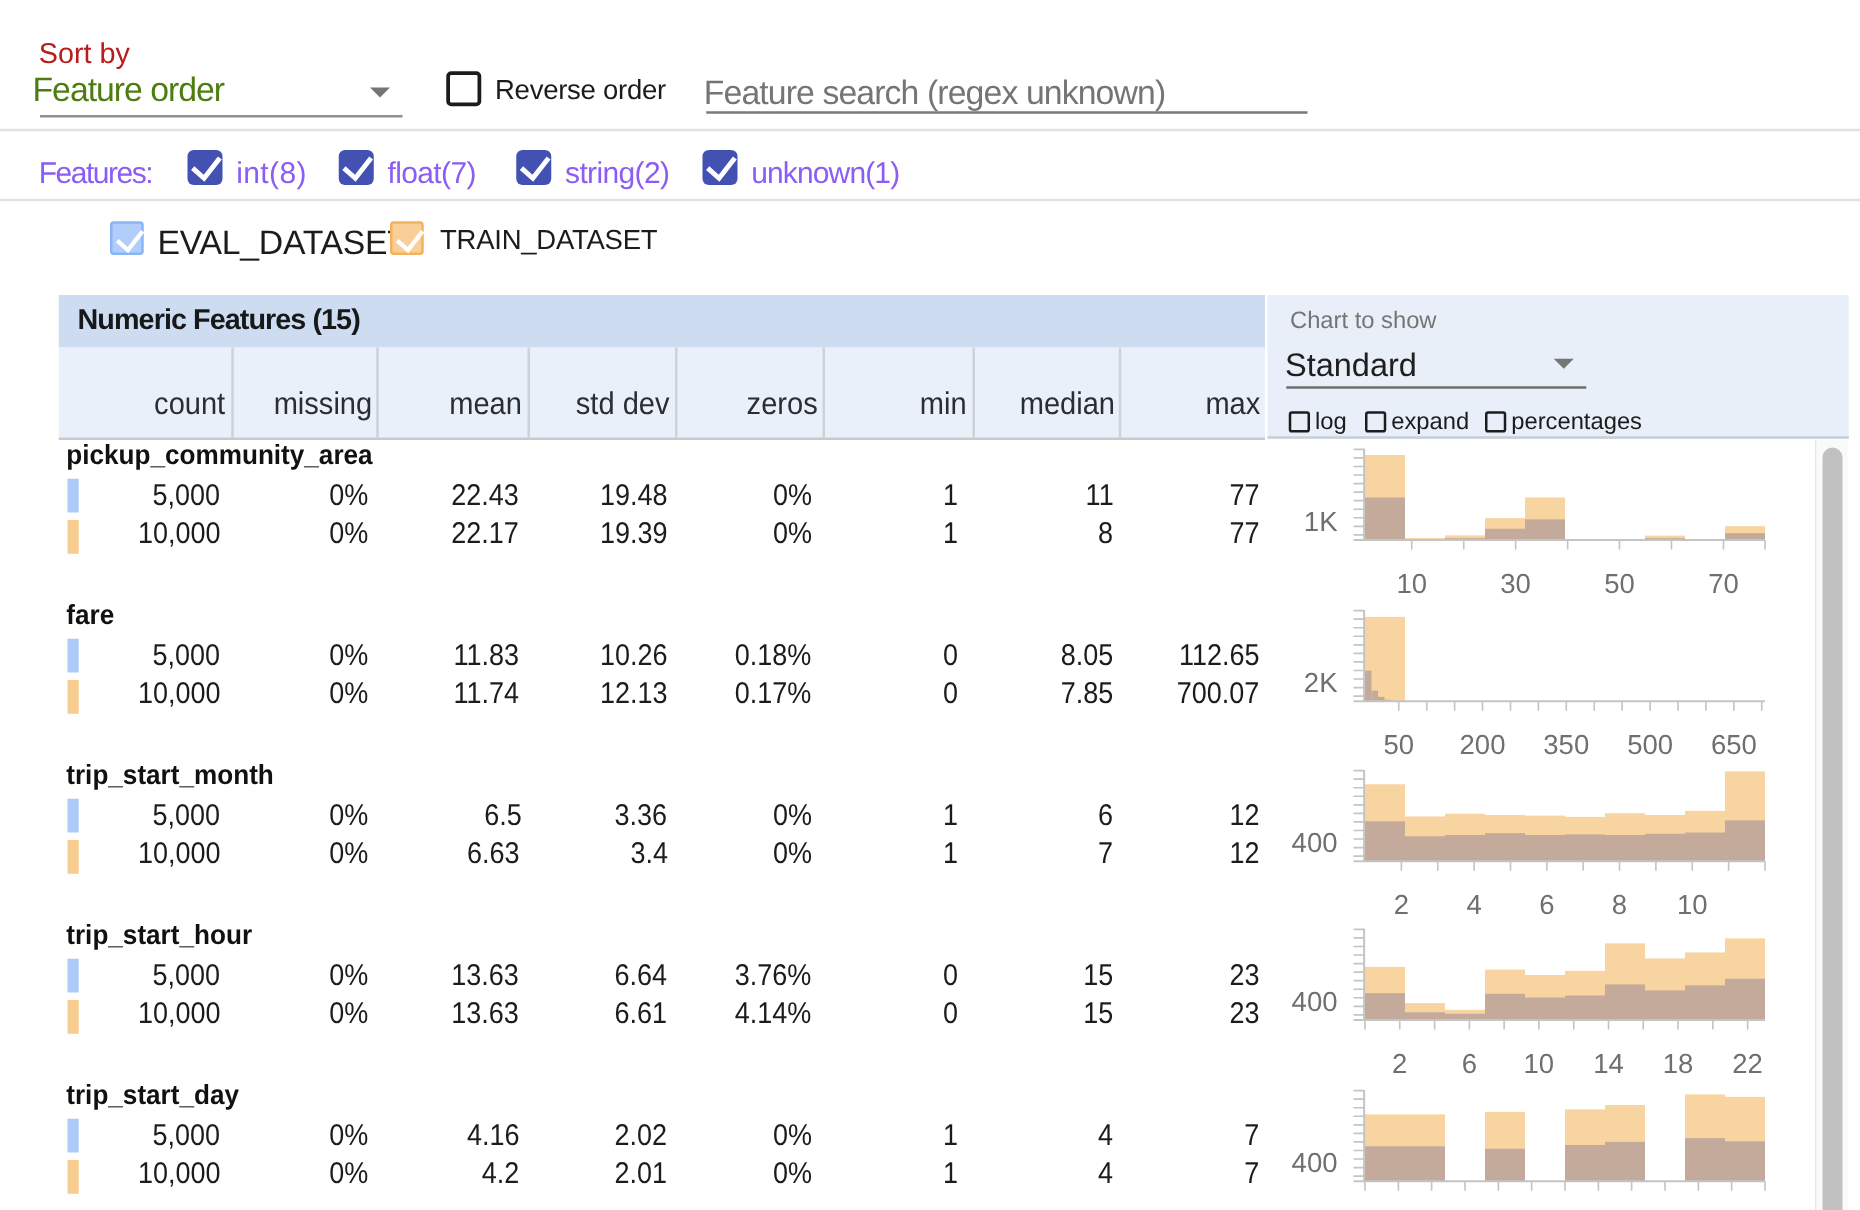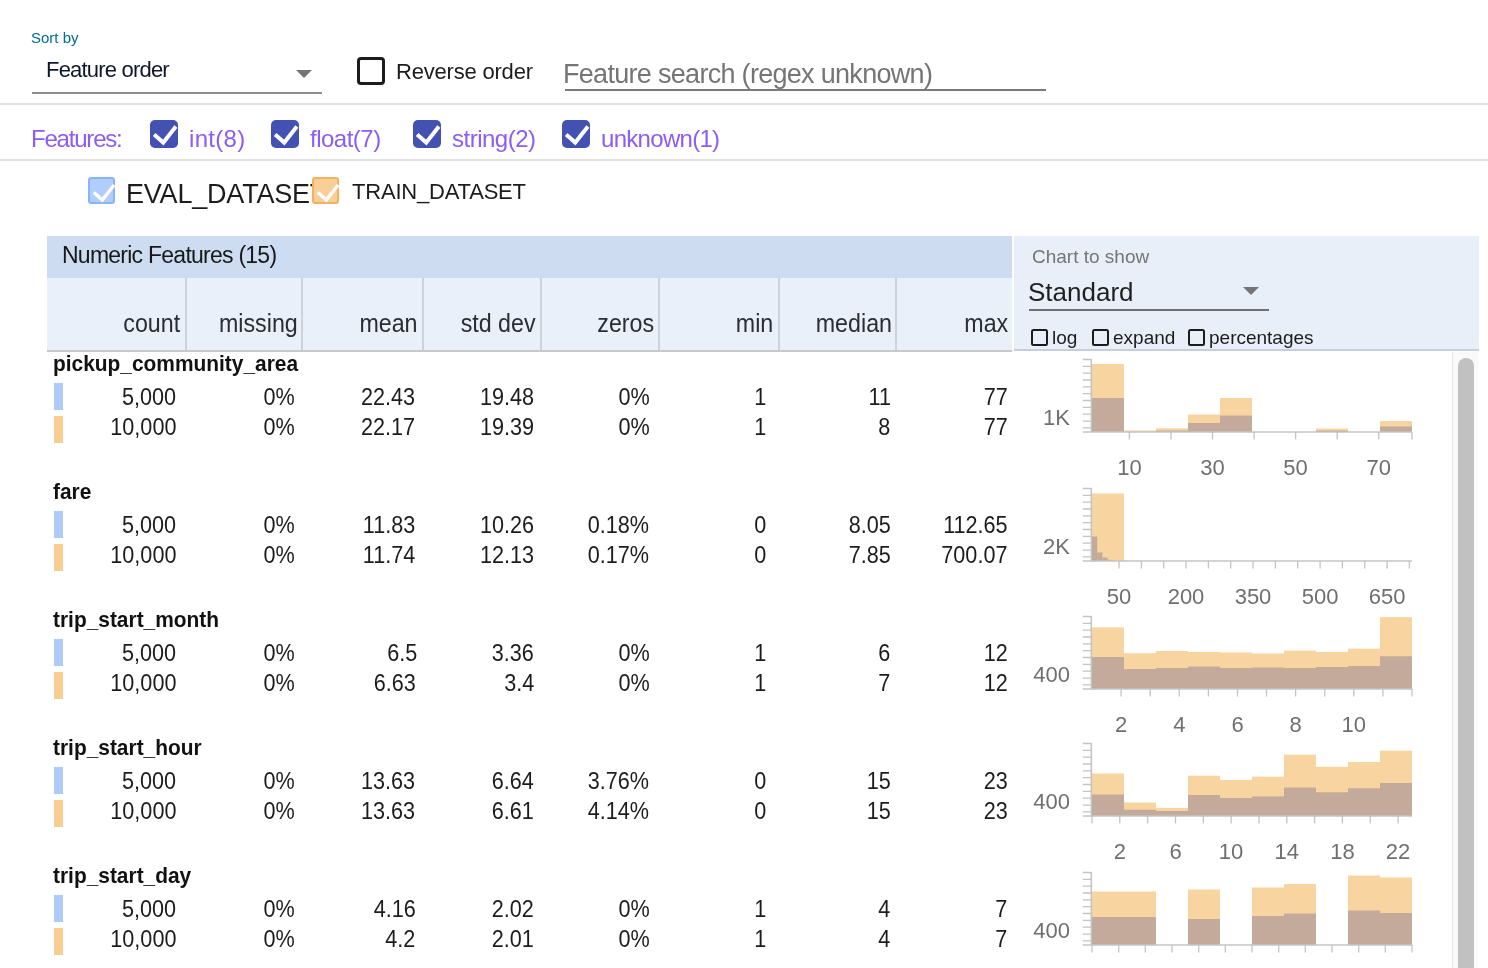--- a/index.html
+++ b/index.html
@@ -14,22 +14,22 @@
 .mb{background:#aecaf8}
 .mo{background:#f7cd90}
 .hc .c{font-size:25px;color:#2a2e33}
 .icb{position:absolute;top:120px;width:28px;height:28px;background:#4351b3;border-radius:5px}
 .lcb{position:absolute;top:177px;width:27px;height:27px;border-radius:3px}
 .scb{position:absolute;top:329px;width:17px;height:17px;border:2.8px solid #1c1c1c;border-radius:2.5px;background:transparent;box-sizing:border-box}
 .lbl24{position:absolute;font-size:23px;color:#8b5cf6;line-height:29px}
 </style></head>
 <body>
 
-<div class="abs" style="left:31px;top:29px;font-size:15px;color:#0369a1">Sort by</div>
-<div class="abs" style="left:46px;top:57px;font-size:22px;color:#0f172a;letter-spacing:-.8px">Feature order</div>
+<div class="abs" style="left:31px;top:29px;font-size:23px;color:#b91c1c">Sort by</div>
+<div class="abs" style="left:26px;top:57px;font-size:27px;color:#4d7c0f;letter-spacing:-.8px">Feature order</div>
 <div class="abs" style="left:296px;top:69.5px;width:0;height:0;border-left:8px solid transparent;border-right:8px solid transparent;border-top:8px solid #757575"></div>
 <div class="abs" style="left:32px;top:92px;width:290px;height:2px;background:#8f8f8f"></div>
 <div class="abs" style="left:357px;top:57px;width:28px;height:28px;border:3.2px solid #1c1c1c;border-radius:4px"></div>
 <div class="abs" style="left:396px;top:58.5px;font-size:22px;color:#1c1c1c;letter-spacing:-.2px">Reverse order</div>
 <div class="abs" style="left:563px;top:59px;font-size:27px;color:#757575;letter-spacing:-.7px">Feature search (regex unknown)</div>
 <div class="abs" style="left:565px;top:89px;width:481px;height:2px;background:#7a7a7a"></div>
 <div class="abs" style="left:0;top:103px;width:1488px;height:2px;background:#e2e2e2"></div>
 
 <div class="lbl24" style="left:31px;top:124px;font-size:24px;letter-spacing:-1.2px">Features:</div>
 <div class="icb" style="left:150px"><svg width="29" height="29" viewBox="0 0 28 28">
@@ -53,21 +53,21 @@
 <div class="lcb" style="left:88px;background:#b1cdfb;border:2.5px solid #8ab4f8"><svg width="27" height="27" viewBox="0 0 28 28">
       <path d="M4 14 L12.8 21.8 L25 6.2" stroke="#fff" stroke-width="3.6" fill="none"></path>
     </svg></div>
 <div class="abs" style="left:126px;top:179px;font-size:27px;color:#1c1c1c;letter-spacing:-.2px">EVAL_DATASET</div>
 <div class="lcb" style="left:312px;background:#f9cf97;border:2.5px solid #f3b25e"><svg width="27" height="27" viewBox="0 0 28 28">
       <path d="M4 14 L12.8 21.8 L25 6.2" stroke="#fff" stroke-width="3.6" fill="none"></path>
     </svg></div>
 <div class="abs" style="left:352px;top:179px;font-size:22px;color:#1c1c1c;letter-spacing:-.2px">TRAIN_DATASET</div>
 
 <div class="abs" style="left:47px;top:236px;width:965px;height:42px;background:#cddcf0"></div>
-<div class="abs" style="left:62px;top:242px;font-size:23px;font-weight:normal;color:#16181a;letter-spacing:-.75px">Numeric Features (15)</div>
+<div class="abs" style="left:62px;top:242px;font-size:23px;font-weight:bold;color:#16181a;letter-spacing:-.75px">Numeric Features (15)</div>
 <div class="abs" style="left:47px;top:278px;width:965px;height:72px;background:#eaf0f9;border-bottom:2px solid #c9c9c9;box-sizing:content-box"></div>
 <div style="position:absolute;left:185px;top:278px;width:2px;height:72px;background:#ccd1da"></div>
 <div style="position:absolute;left:301px;top:278px;width:2px;height:72px;background:#ccd1da"></div>
 <div style="position:absolute;left:422px;top:278px;width:2px;height:72px;background:#ccd1da"></div>
 <div style="position:absolute;left:540px;top:278px;width:2px;height:72px;background:#ccd1da"></div>
 <div style="position:absolute;left:658px;top:278px;width:2px;height:72px;background:#ccd1da"></div>
 <div style="position:absolute;left:778px;top:278px;width:2px;height:72px;background:#ccd1da"></div>
 <div style="position:absolute;left:895px;top:278px;width:2px;height:72px;background:#ccd1da"></div>
 <div class="hc abs" style="left:0;top:309px;width:1488px;height:29px">
     <span class="c" style="right:1308px"><span class="cx">count</span></span>

